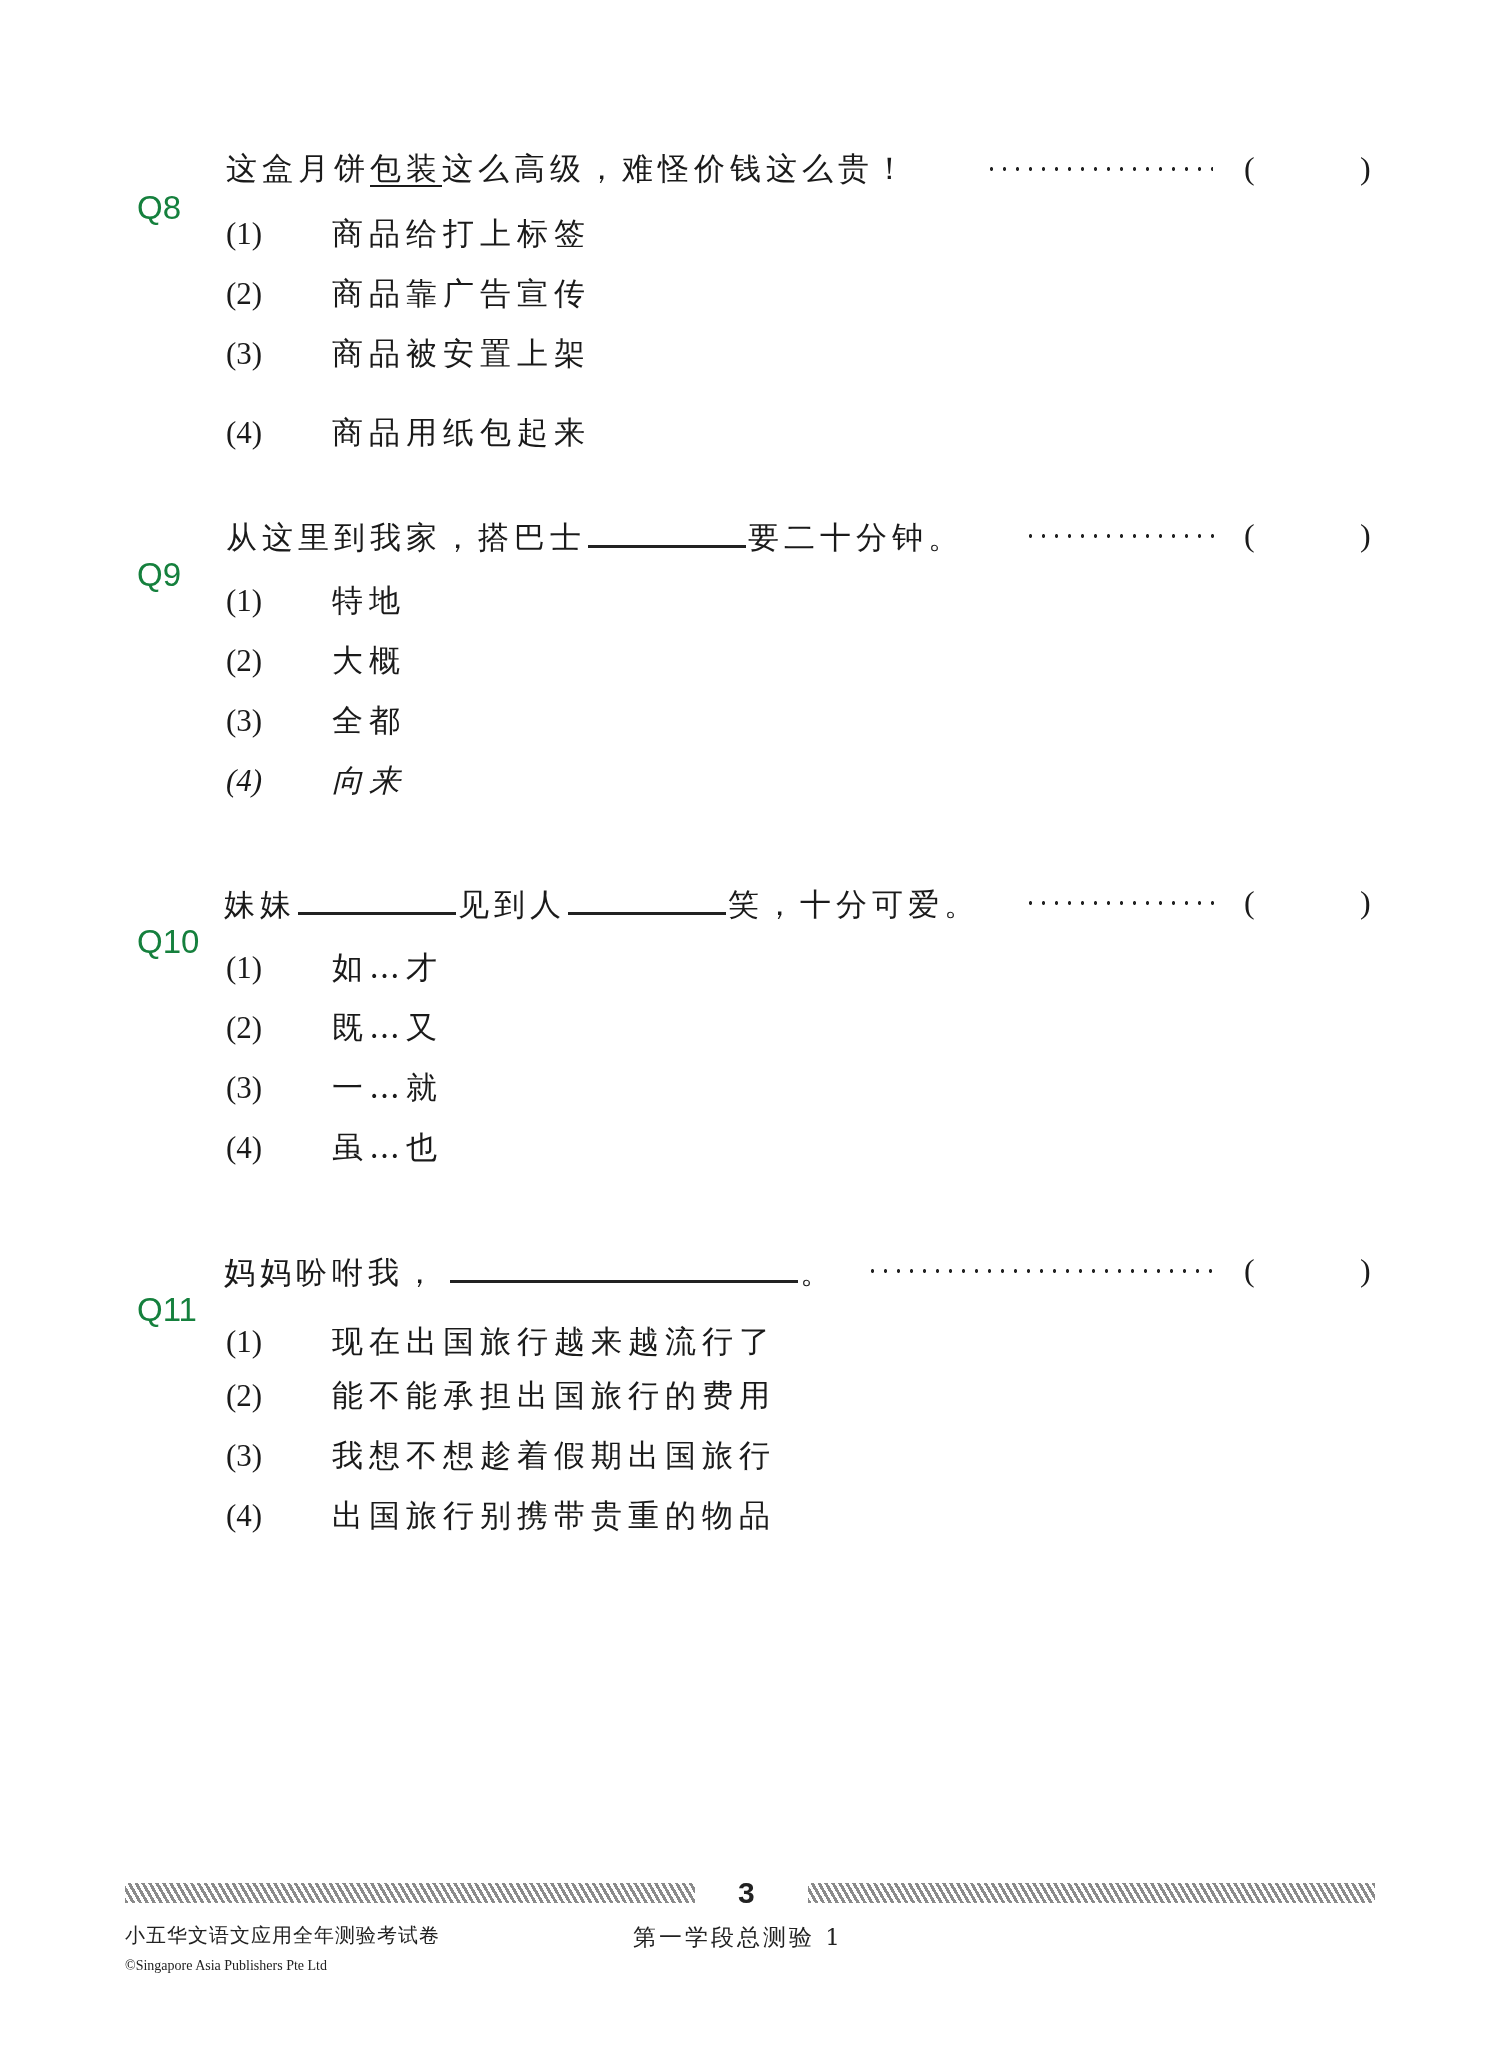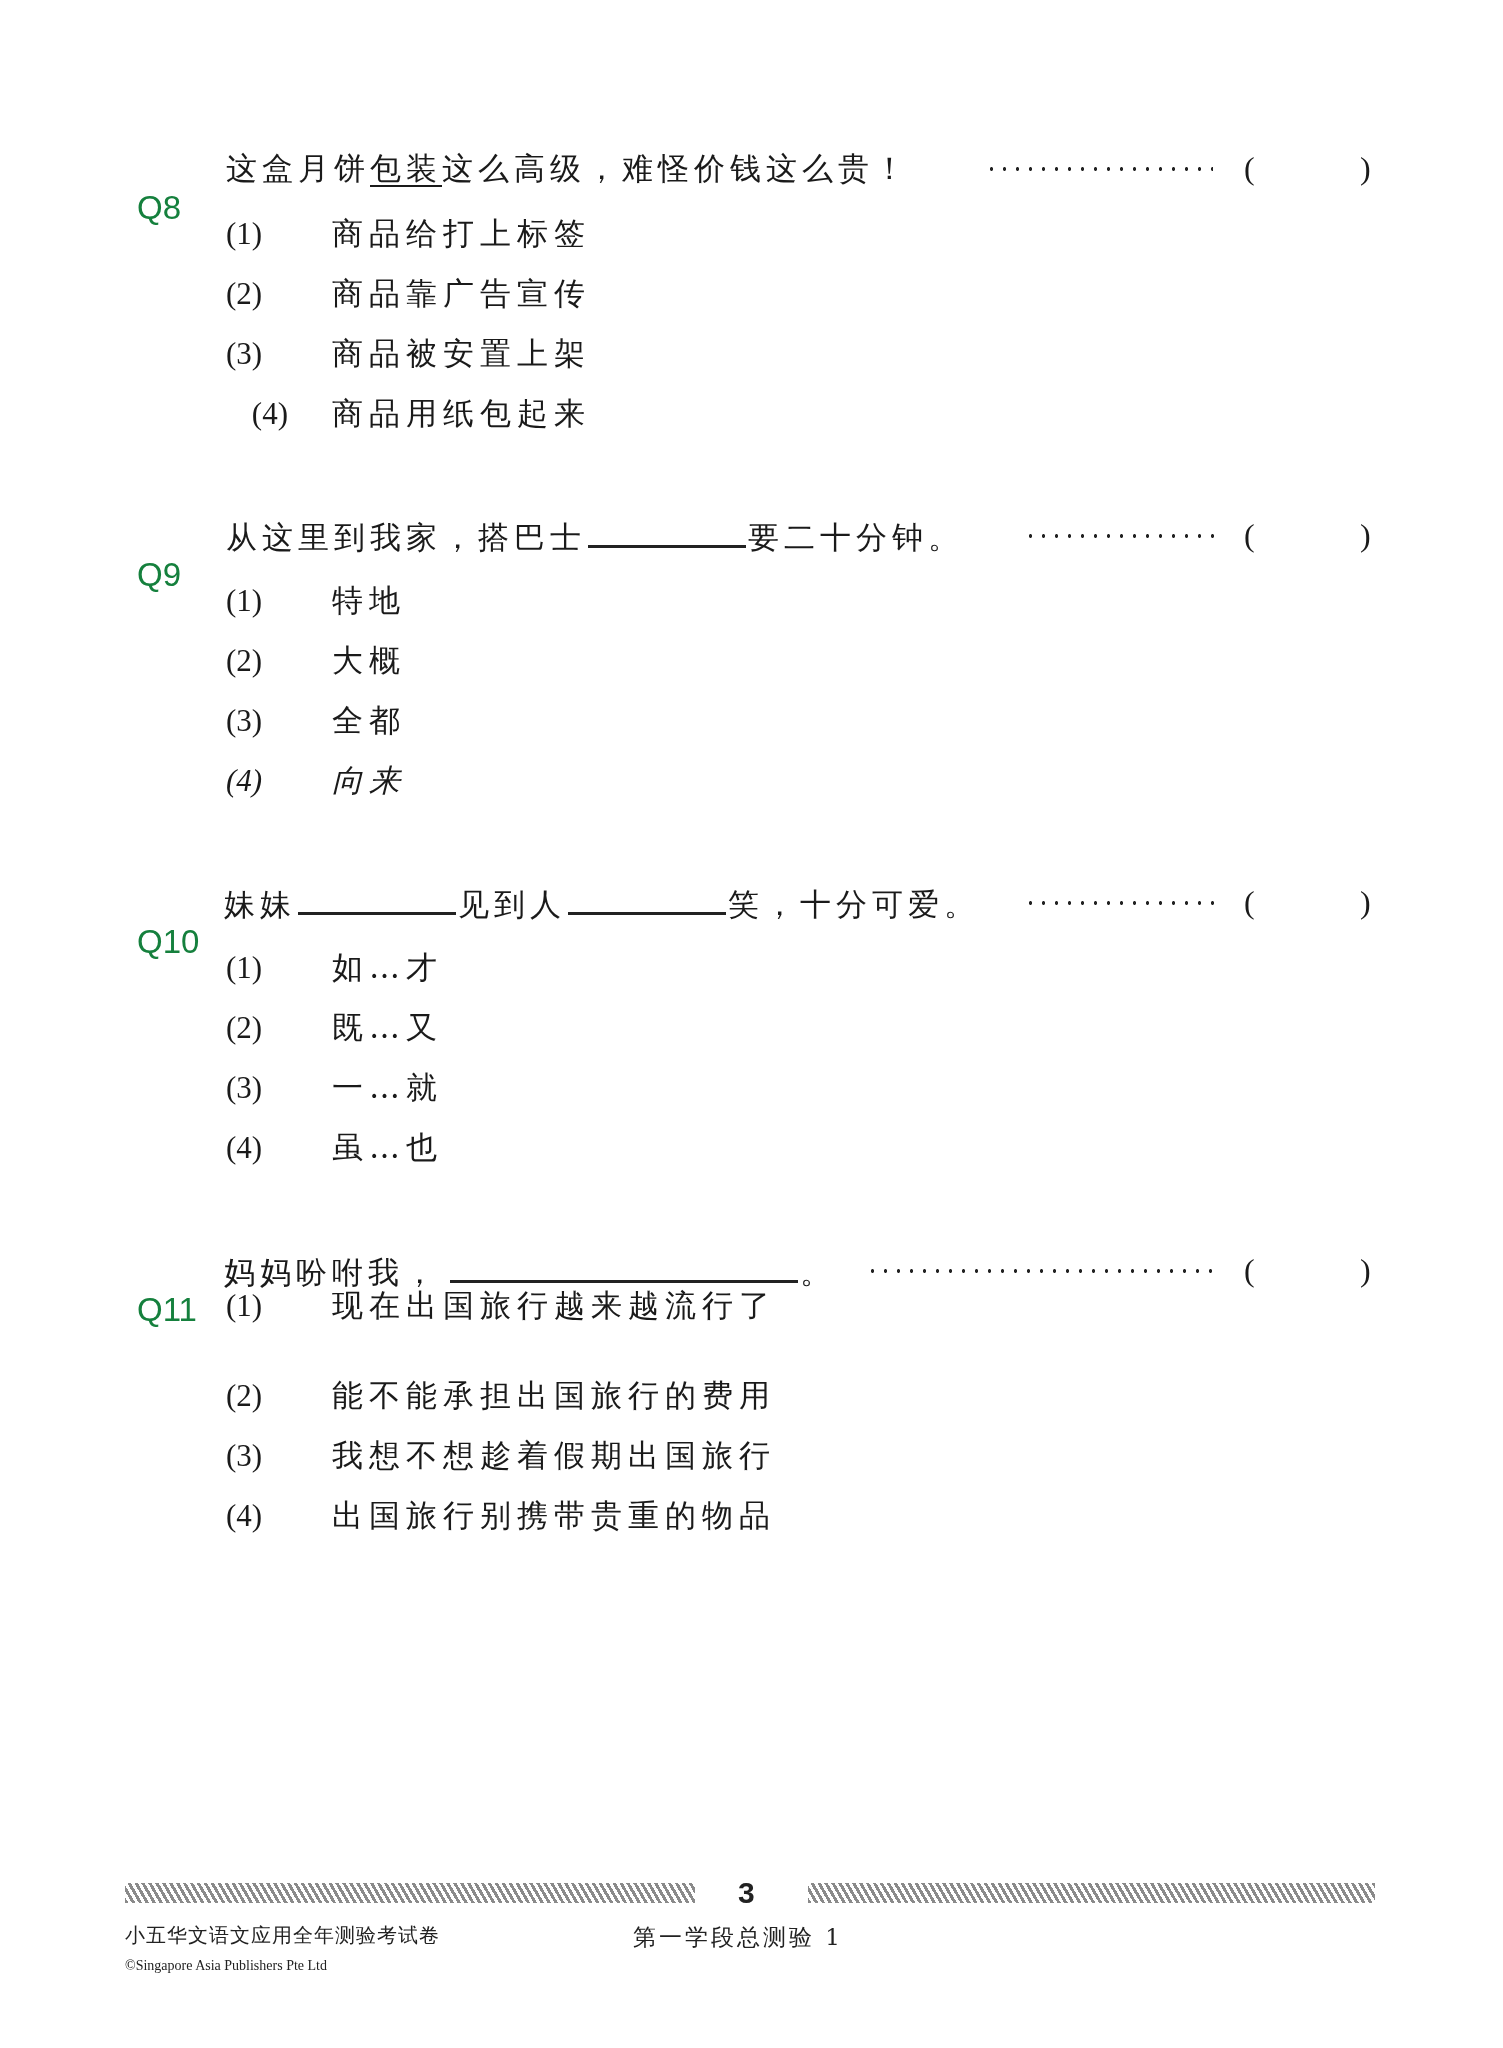--- a/index.html
+++ b/index.html
@@ -32,21 +32,21 @@
 <div class="q" style="top:148px;">
   <span class="qnum">Q8</span>
   <span class="stem"><span>这盒月饼</span><span class="u">包装</span><span>这么高级，难怪价钱这么贵！</span></span>
   <span class="dots" style="left:985px; width:228px;"></span>
   <span class="paren l">(</span>
   <span class="paren r">)</span>
 </div>
 <div class="opt" style="top:213px;"><span class="num">(1)</span><span class="txt">商品给打上标签</span></div>
 <div class="opt" style="top:273px;"><span class="num">(2)</span><span class="txt">商品靠广告宣传</span></div>
 <div class="opt" style="top:333px;"><span class="num">(3)</span><span class="txt">商品被安置上架</span></div>
-<div class="opt" style="top:393px;text-align:right;"><span class="num">(4)</span><span class="txt">商品用纸包起来</span></div>
+<div class="opt" style="top:412px;"><span class="num">(4)</span><span class="txt">商品用纸包起来</span></div>
 
 <div class="q" style="top:515px;">
   <span class="qnum">Q9</span>
   <span class="stem"><span>从这里到我家，搭巴士</span><span class="blank" style="width:158px;"></span><span>要二十分钟。</span></span>
   <span class="dots" style="left:1024px; width:190px;"></span>
   <span class="paren l">(</span>
   <span class="paren r">)</span>
 </div>
 <div class="opt" style="top:580px;"><span class="num">(1)</span><span class="txt">特地</span></div>
 <div class="opt" style="top:640px;"><span class="num">(2)</span><span class="txt">大概</span></div>
@@ -65,21 +65,21 @@
 <div class="opt" style="top:1067px;"><span class="num">(3)</span><span class="txt">一…就</span></div>
 <div class="opt" style="top:1127px;"><span class="num">(4)</span><span class="txt">虽…也</span></div>
 
 <div class="q" style="top:1250px;">
   <span class="qnum">Q11</span>
   <span class="stem q11"><span>妈妈吩咐我，</span><span class="blank" style="width:348px; margin-left:10px;"></span><span>。</span></span>
   <span class="dots" style="left:866px; width:348px;"></span>
   <span class="paren l">(</span>
   <span class="paren r">)</span>
 </div>
-<div class="opt" style="top:1285px;"><span class="num">(1)</span><span class="txt">现在出国旅行越来越流行了</span></div>
+<div class="opt" style="top:1321px;"><span class="num">(1)</span><span class="txt">现在出国旅行越来越流行了</span></div>
 <div class="opt" style="top:1375px;"><span class="num">(2)</span><span class="txt">能不能承担出国旅行的费用</span></div>
 <div class="opt" style="top:1435px;"><span class="num">(3)</span><span class="txt">我想不想趁着假期出国旅行</span></div>
 <div class="opt" style="top:1495px;"><span class="num">(4)</span><span class="txt">出国旅行别携带贵重的物品</span></div>
 
 <div class="hatch" style="left:125px; width:570px;"></div>
 <div class="pagenum">3</div>
 <div class="hatch" style="left:808px; width:567px;"></div>
 <div class="foot" style="left:125px; top:1923px; letter-spacing:1px;">小五华文语文应用全年测验考试卷</div>
 <div class="foot" style="left:125px; top:1954px; font-family:'Liberation Serif', serif; font-size:14px;">©Singapore Asia Publishers Pte Ltd</div>
 <div class="foot" style="left:633px; top:1925px; font-size:23px; letter-spacing:3px;">第一学段总测验  1</div>

